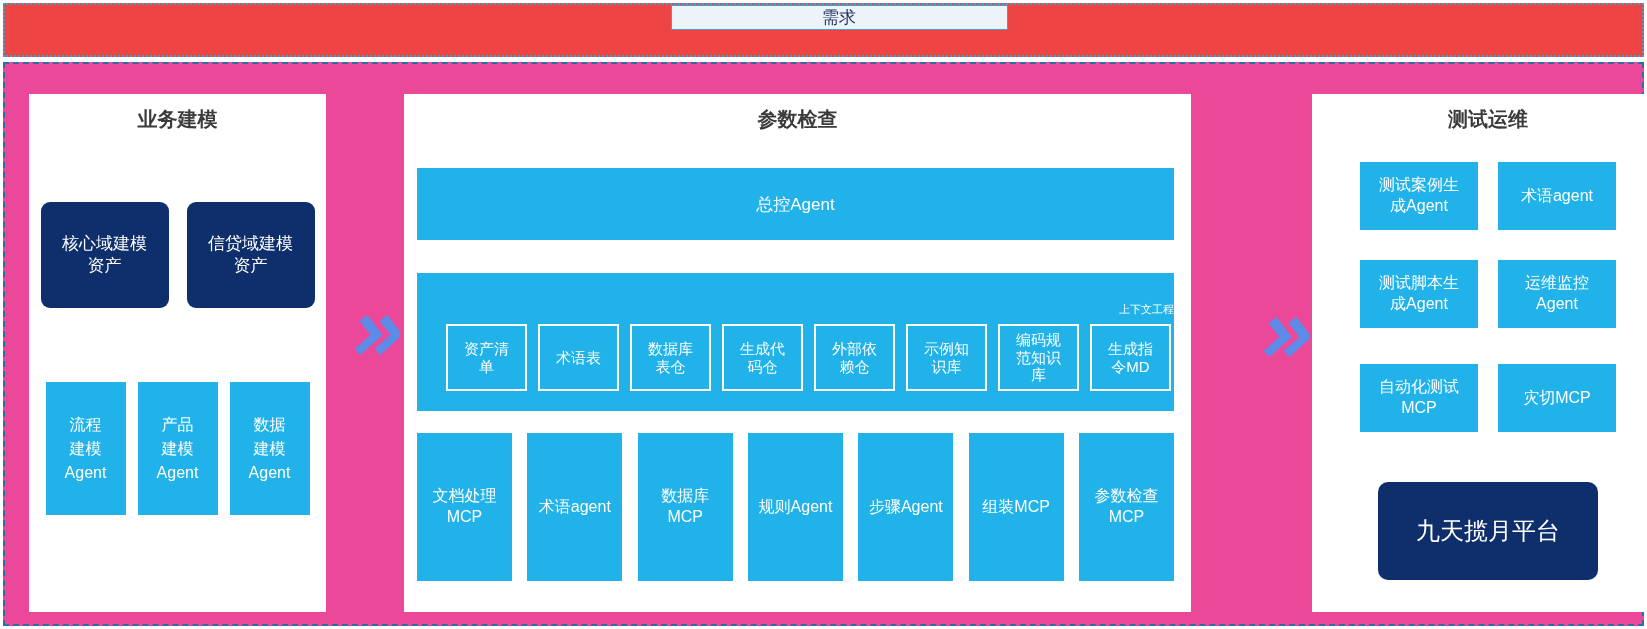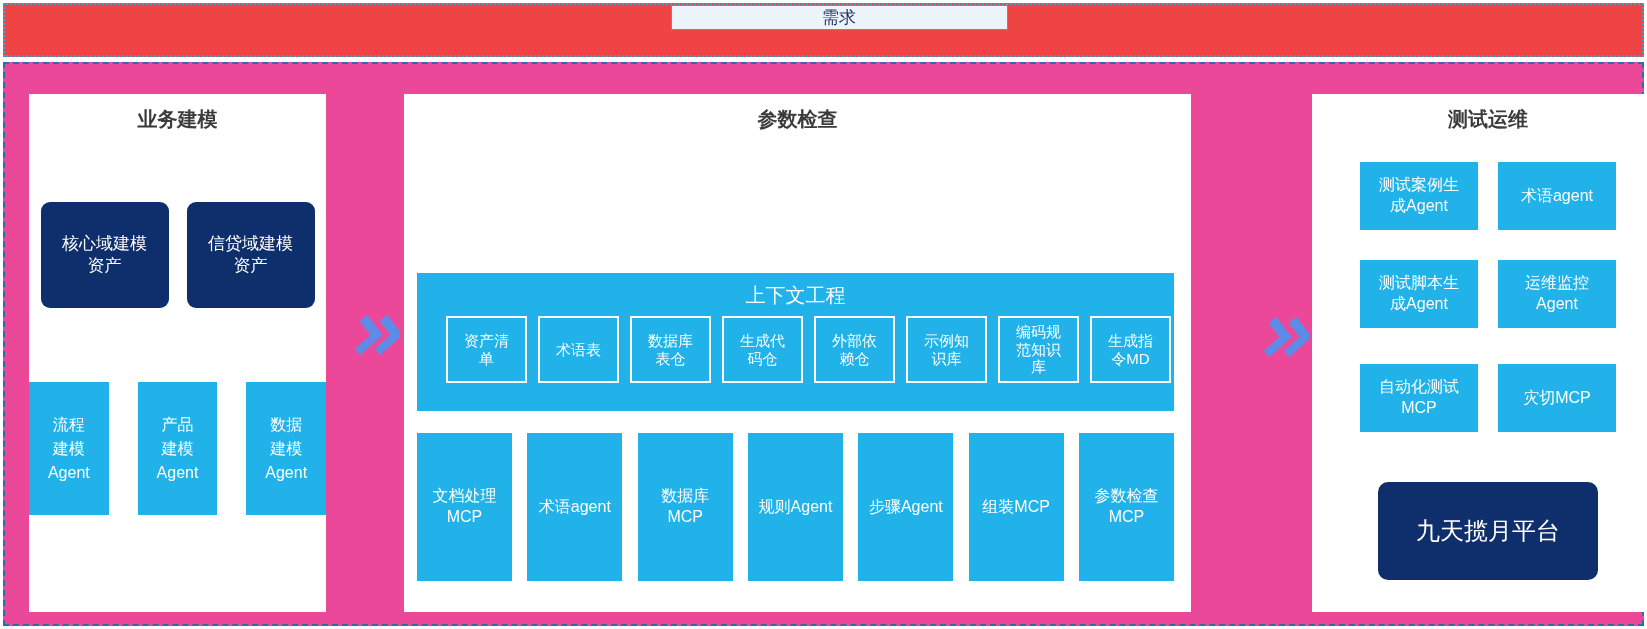--- a/index.html
+++ b/index.html
@@ -53,34 +53,34 @@
   }
 
   
   .asset-row {
     position:absolute; top:108px; left:0; right:0;
     display:flex; justify-content:center; gap:18px;
   }
   .asset-box { width:128px; height:106px; border-radius:9px; font-size:17px; line-height:1.3; }
   .bm-agent-row {
     position:absolute; top:288px; left:0; right:0;
-    display:flex; justify-content:center; gap:29px;
+    display:flex; justify-content:center; gap:12px;
   }
   .bm-agent-box { width:80px; height:133px; font-size:16px; line-height:1.5; }
 
   
   .master-bar {
     position:absolute; left:13px; top:74px; width:757px; height:72px;
     font-size:17px;
   }
   .context-box {
     position:absolute; left:13px; top:179px; width:757px; height:138px;
     padding-top:9px;
   }
-  .context-title { text-align:center; font-size:20px; color:#fff; }
+  .context-title { text-align:right; font-size:11px; color:#fff;margin-top:20px; }
   .context-items {
     display:flex; justify-content:center; gap:11px; margin-top:7px;margin-left:26px;
   }
   .context-item {
     width:81px; height:67px;
     border:2px solid #ffffff;
     font-size:15px; line-height:1.18;
   }
   .tools-row {
     position:absolute; left:13px; top:339px; width:757px;
@@ -141,20 +141,21 @@
 
   <svg class="chevron" id="chevron-1" viewBox="0 0 46 40">
     <g transform="skewX(-10) translate(7,0)" fill="none" stroke="#5c8ce8" stroke-width="9">
       <path d="M3 3 L19 20 L3 37"></path>
       <path d="M23 3 L39 20 L23 37"></path>
     </g>
   </svg>
 
   <div class="panel" id="center-panel">
     <div class="panel-title">参数检查</div>
+    <div class="cbox cyan master-bar">总控Agent</div>
     <div class="cyan context-box">
       <div class="context-title">上下文工程</div>
       <div class="context-items">
         <div class="cbox context-item">资产清
 单</div>
         <div class="cbox context-item">术语表</div>
         <div class="cbox context-item">数据库
 表仓</div>
         <div class="cbox context-item">生成代
 码仓</div>

